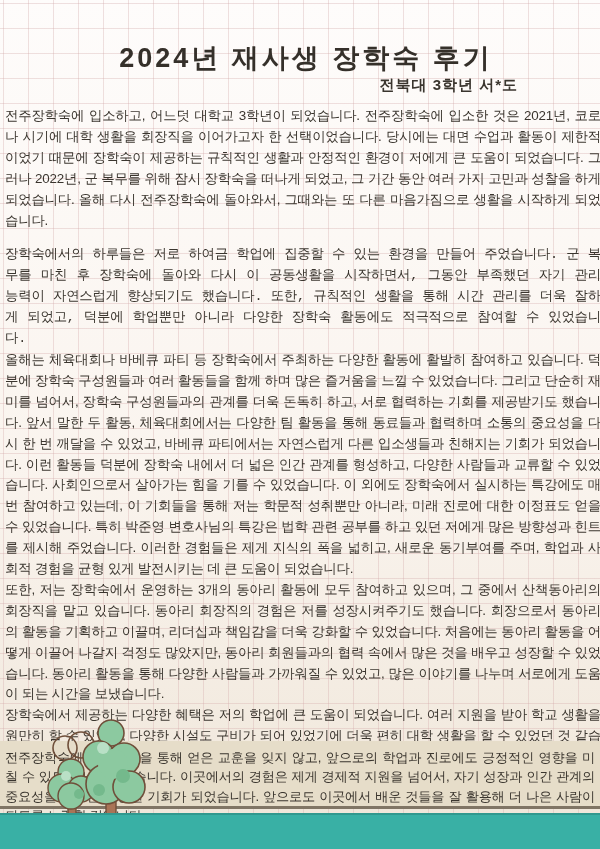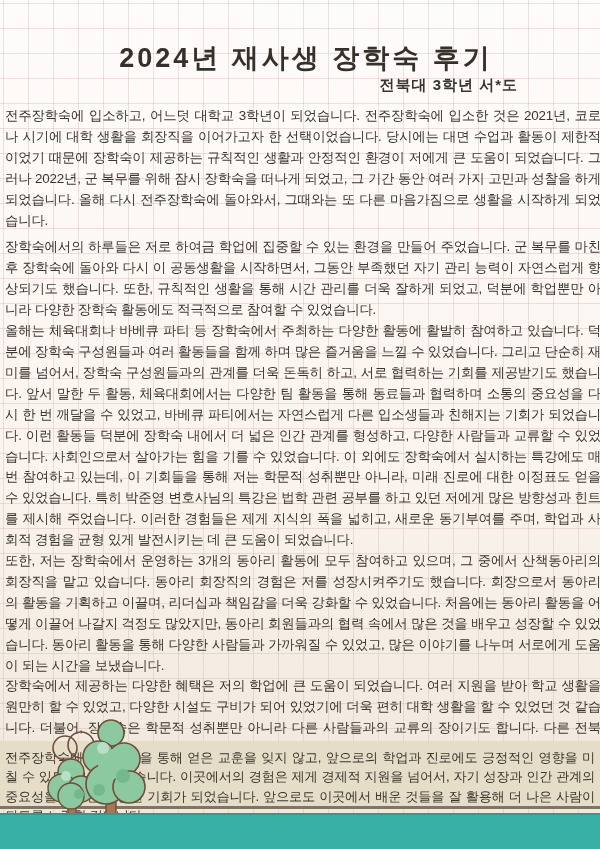--- a/index.html
+++ b/index.html
@@ -47,21 +47,21 @@
     overflow: hidden;
   }
   .content p {
     margin: 0;
     font-size: 13.4px;
     line-height: 20.9px;
     text-align: justify;
     letter-spacing: -0.2px;
     word-break: break-all;
   }
-  .content p.gap { margin-top: 6px; }
+  .content p.gap { margin-top: 14px; font-family: Liberation Mono, monospace; }
   .note-box {
     position: absolute;
     left: 0;
     top: 741px;
     width: 600px;
     height: 68px;
     background: #e6ddc9;
     border-bottom: 3px solid rgba(74,62,48,0.65);
     box-sizing: border-box;
     padding: 7px 5px 0 5px;

